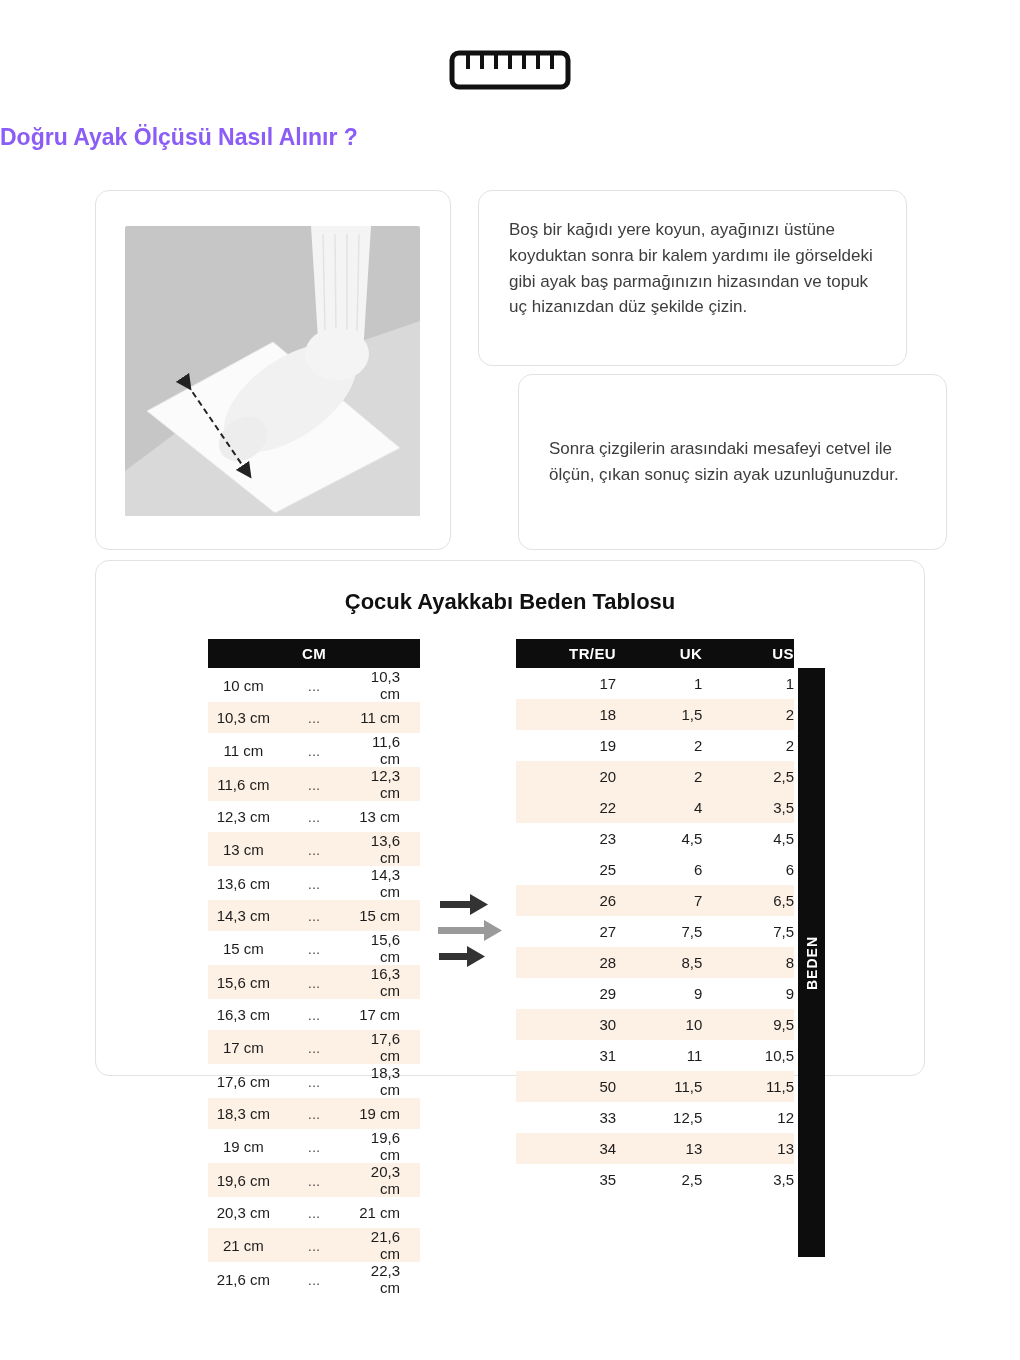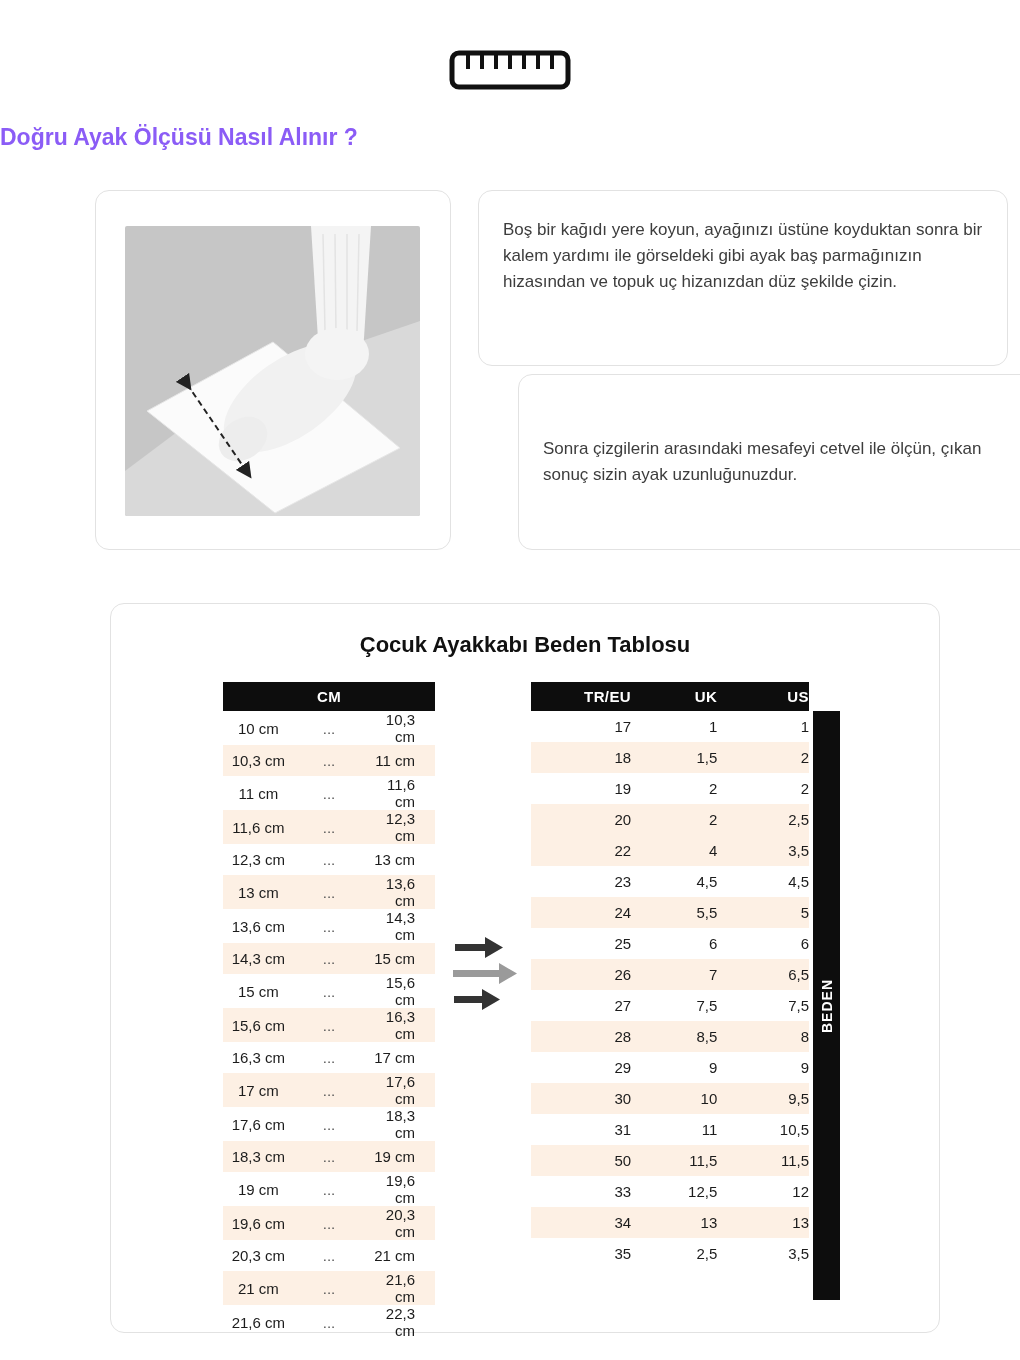--- a/index.html
+++ b/index.html
@@ -23,26 +23,26 @@
 
   
   .card {
     border: 1px solid #e2e2e2;
     border-radius: 14px;
     background: #fff;
   }
   .photo-card { left: 95px; top: 190px; width: 356px; height: 360px; }
   .photo { position: absolute; left: 29px; top: 35px; width: 295px; height: 290px; border-radius: 2px; overflow: hidden; }
 
-  .inst-card { left: 478px; width: 530px; padding: 26px 24px; font-size: 17px; line-height: 1.52; color: #3d3d3d; }
+  .inst-card { left: 478px; width: 429px; padding: 26px 30px; font-size: 17px; line-height: 1.52; color: #3d3d3d; }
   .inst-1 { top: 190px; height: 176px; }
   .inst-2 { top: 374px; height: 176px; display: flex; align-items: center; margin-left: 40px; }
 
   
-  .table-card { left: 95px; top: 603px; width: 830px; height: 730px; margin-left: 15px; }
+  .table-card { left: 95px; top: 560px; width: 830px; height: 516px; }
   .table-title {
     position: absolute; left: 0; top: 28px; width: 100%;
     text-align: center; font-size: 22px; font-weight: bold; color: #111;
   }
 
   table { border-collapse: collapse; table-layout: fixed; }
   thead th {
     background: #0d0d0d; color: #ffffff;
     font-size: 15px; font-weight: bold;
     height: 29px; letter-spacing: 0.4px;
@@ -273,25 +273,20 @@
         <tr class="alt">
           <td>22</td>
           <td>4</td>
           <td>3,5</td>
         </tr>
         <tr>
           <td>23</td>
           <td>4,5</td>
           <td>4,5</td>
         </tr>
-        <tr class="alt">
-          <td>24</td>
-          <td>5,5</td>
-          <td>5</td>
-        </tr>
         <tr>
           <td>25</td>
           <td>6</td>
           <td>6</td>
         </tr>
         <tr class="alt">
           <td>26</td>
           <td>7</td>
           <td>6,5</td>
         </tr>

